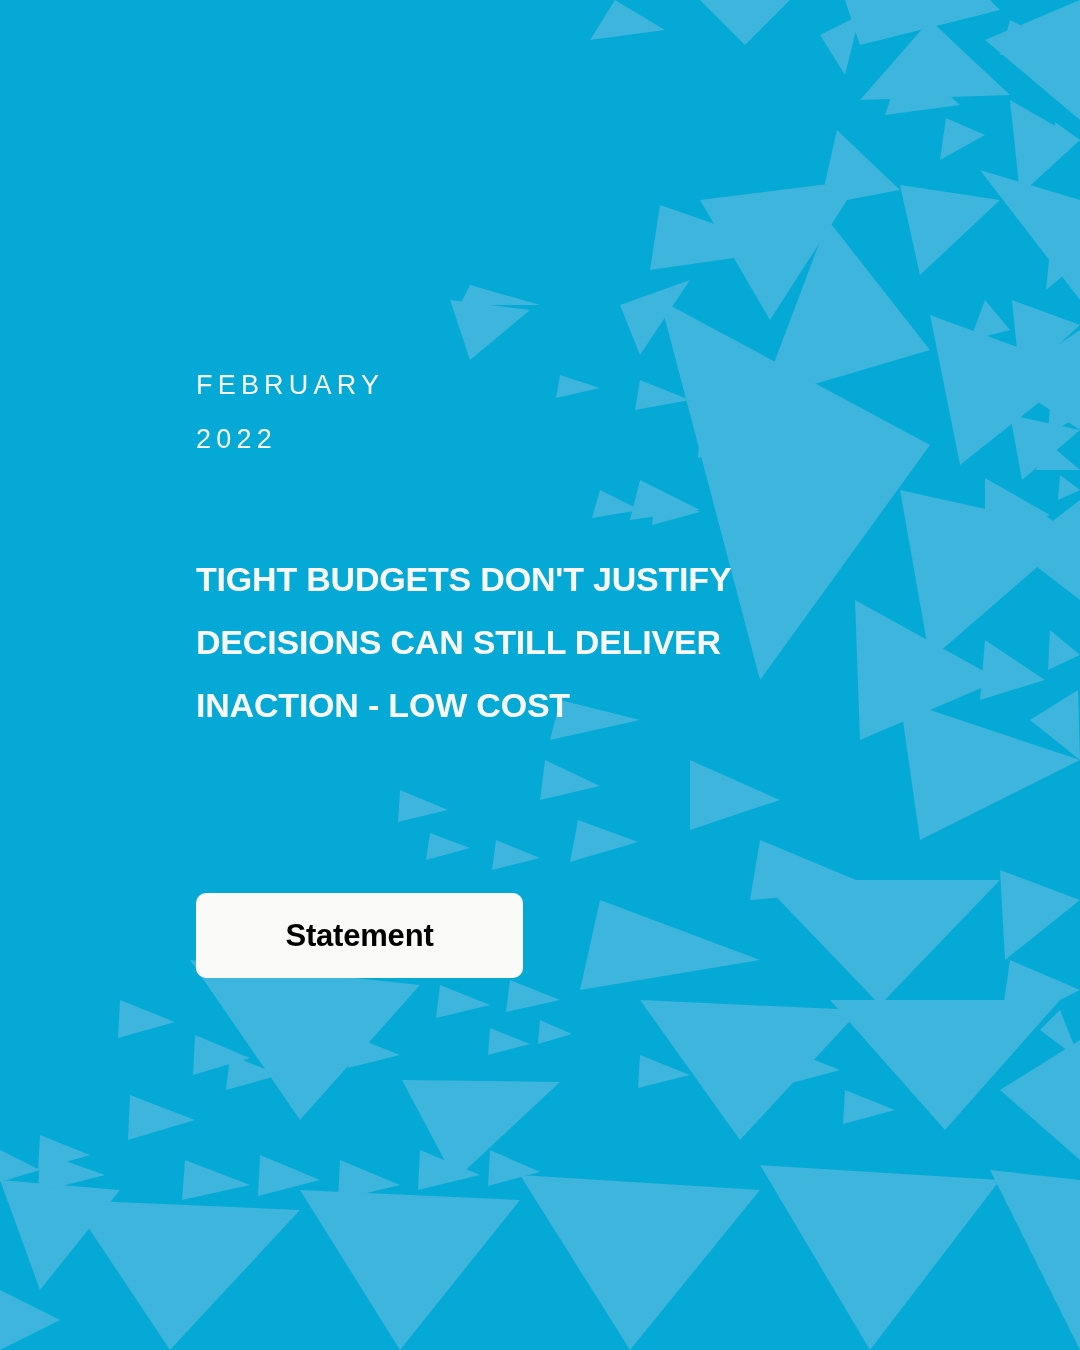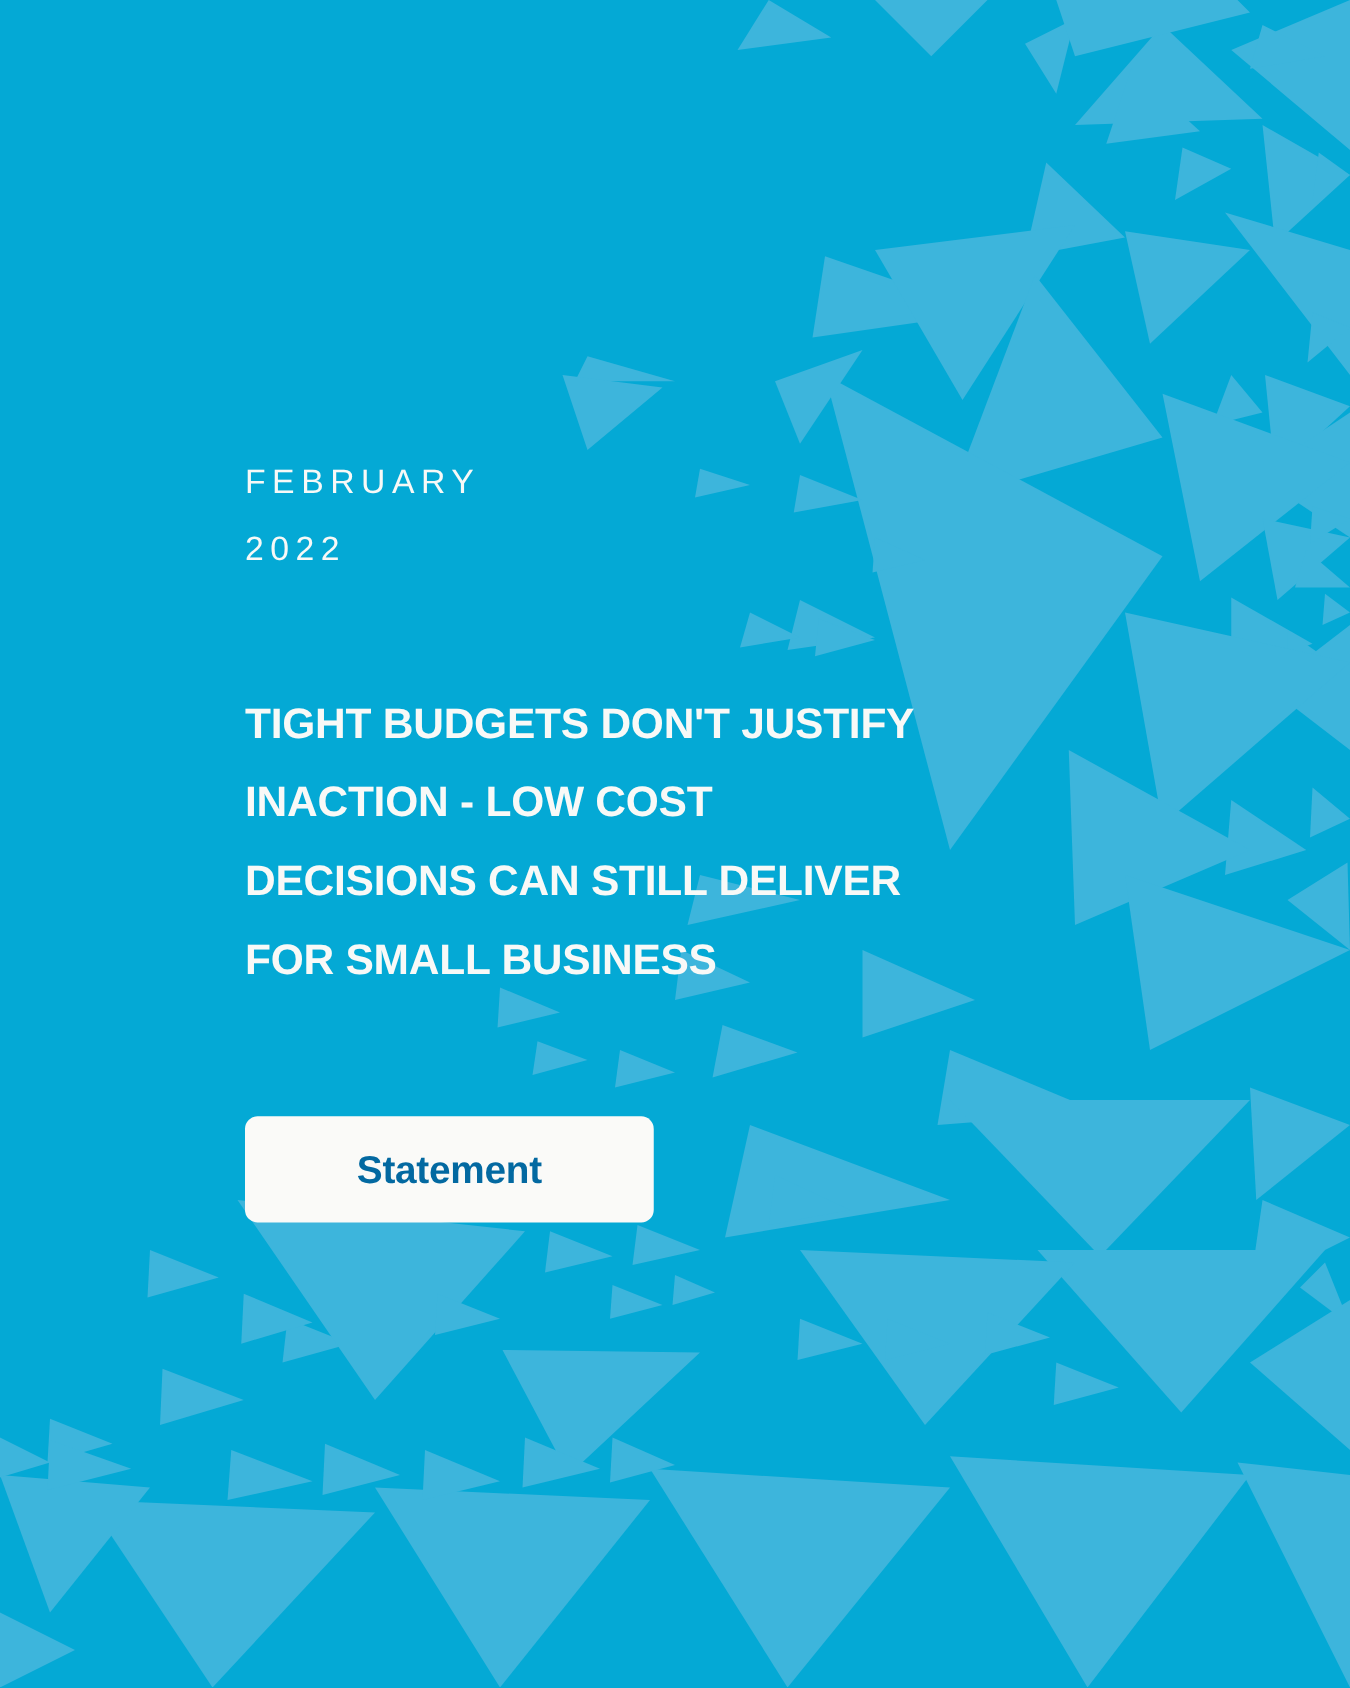--- a/index.html
+++ b/index.html
@@ -85,21 +85,21 @@
     display: flex;
     align-items: center;
     justify-content: center;
     cursor: pointer;
     padding: 0;
   }
 
   .cta-button-label {
     font-size: 31px;
     font-weight: 700;
-    color: #0369a1;
+    color: #000000;
     letter-spacing: -0.2px;
     line-height: 1;
   }
 </style>
 </head>
 <body>
 
 <div class="canvas">
 
   <svg class="pattern-layer" viewBox="0 0 1080 1350" preserveAspectRatio="none" aria-hidden="true">
@@ -208,23 +208,22 @@
 
   <div class="content-layer">
 
     <div class="date-block">
       <div class="date-line">FEBRUARY</div>
       <div class="date-line">2022</div>
     </div>
 
     <h1 class="headline">
       <span class="hl-line">TIGHT BUDGETS DON'T JUSTIFY</span>
+      <span class="hl-line">DECISIONS CAN STILL DELIVER</span>
       <span class="hl-line">INACTION - LOW COST</span>
-      <span class="hl-line">DECISIONS CAN STILL DELIVER</span>
-      <span class="hl-line">FOR SMALL BUSINESS</span>
     </h1>
 
     <button class="cta-button">
       <span class="cta-button-label">Statement</span>
     </button>
 
   </div>
 </div>
 
 </body></html>

